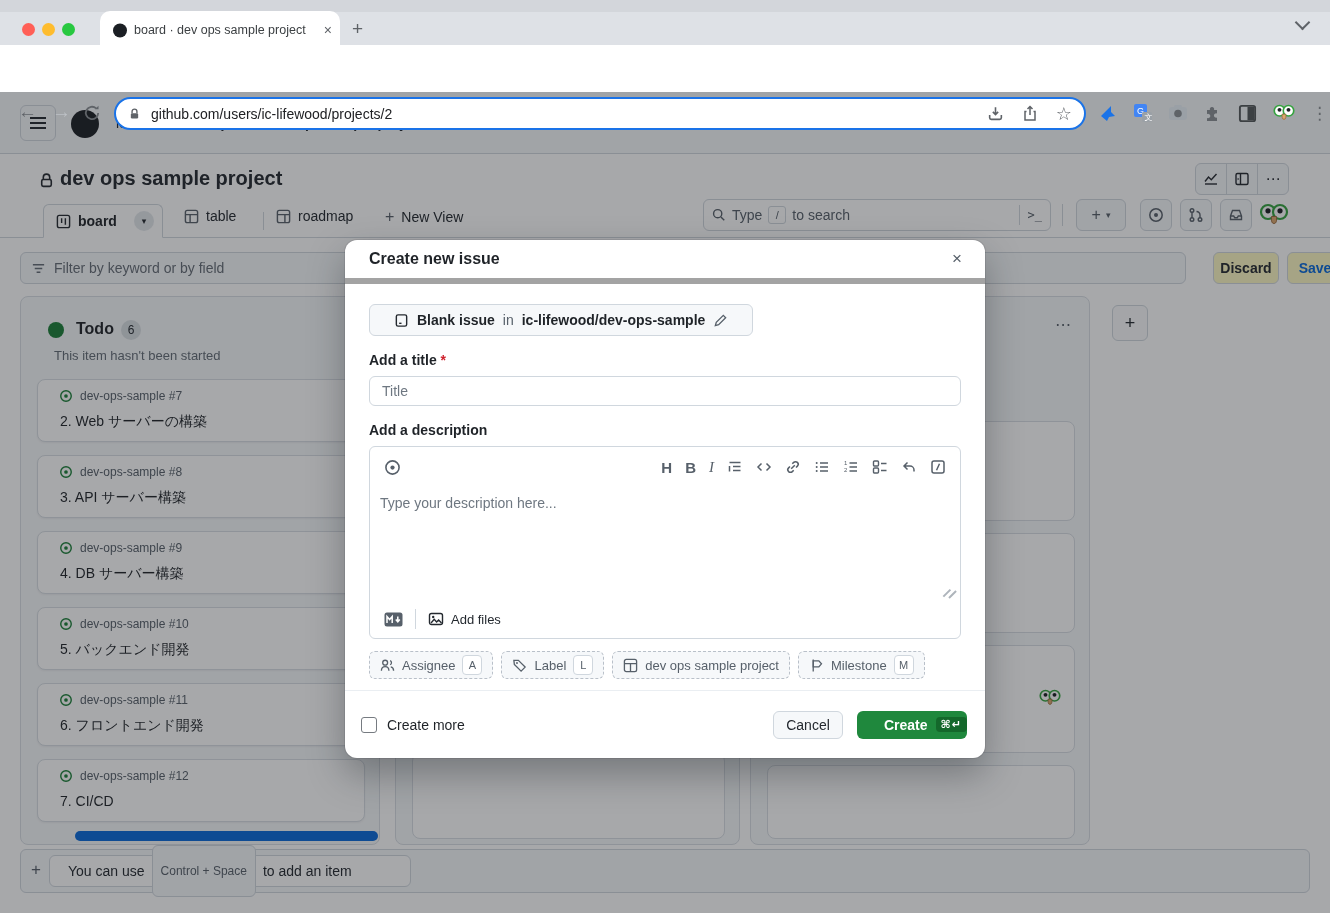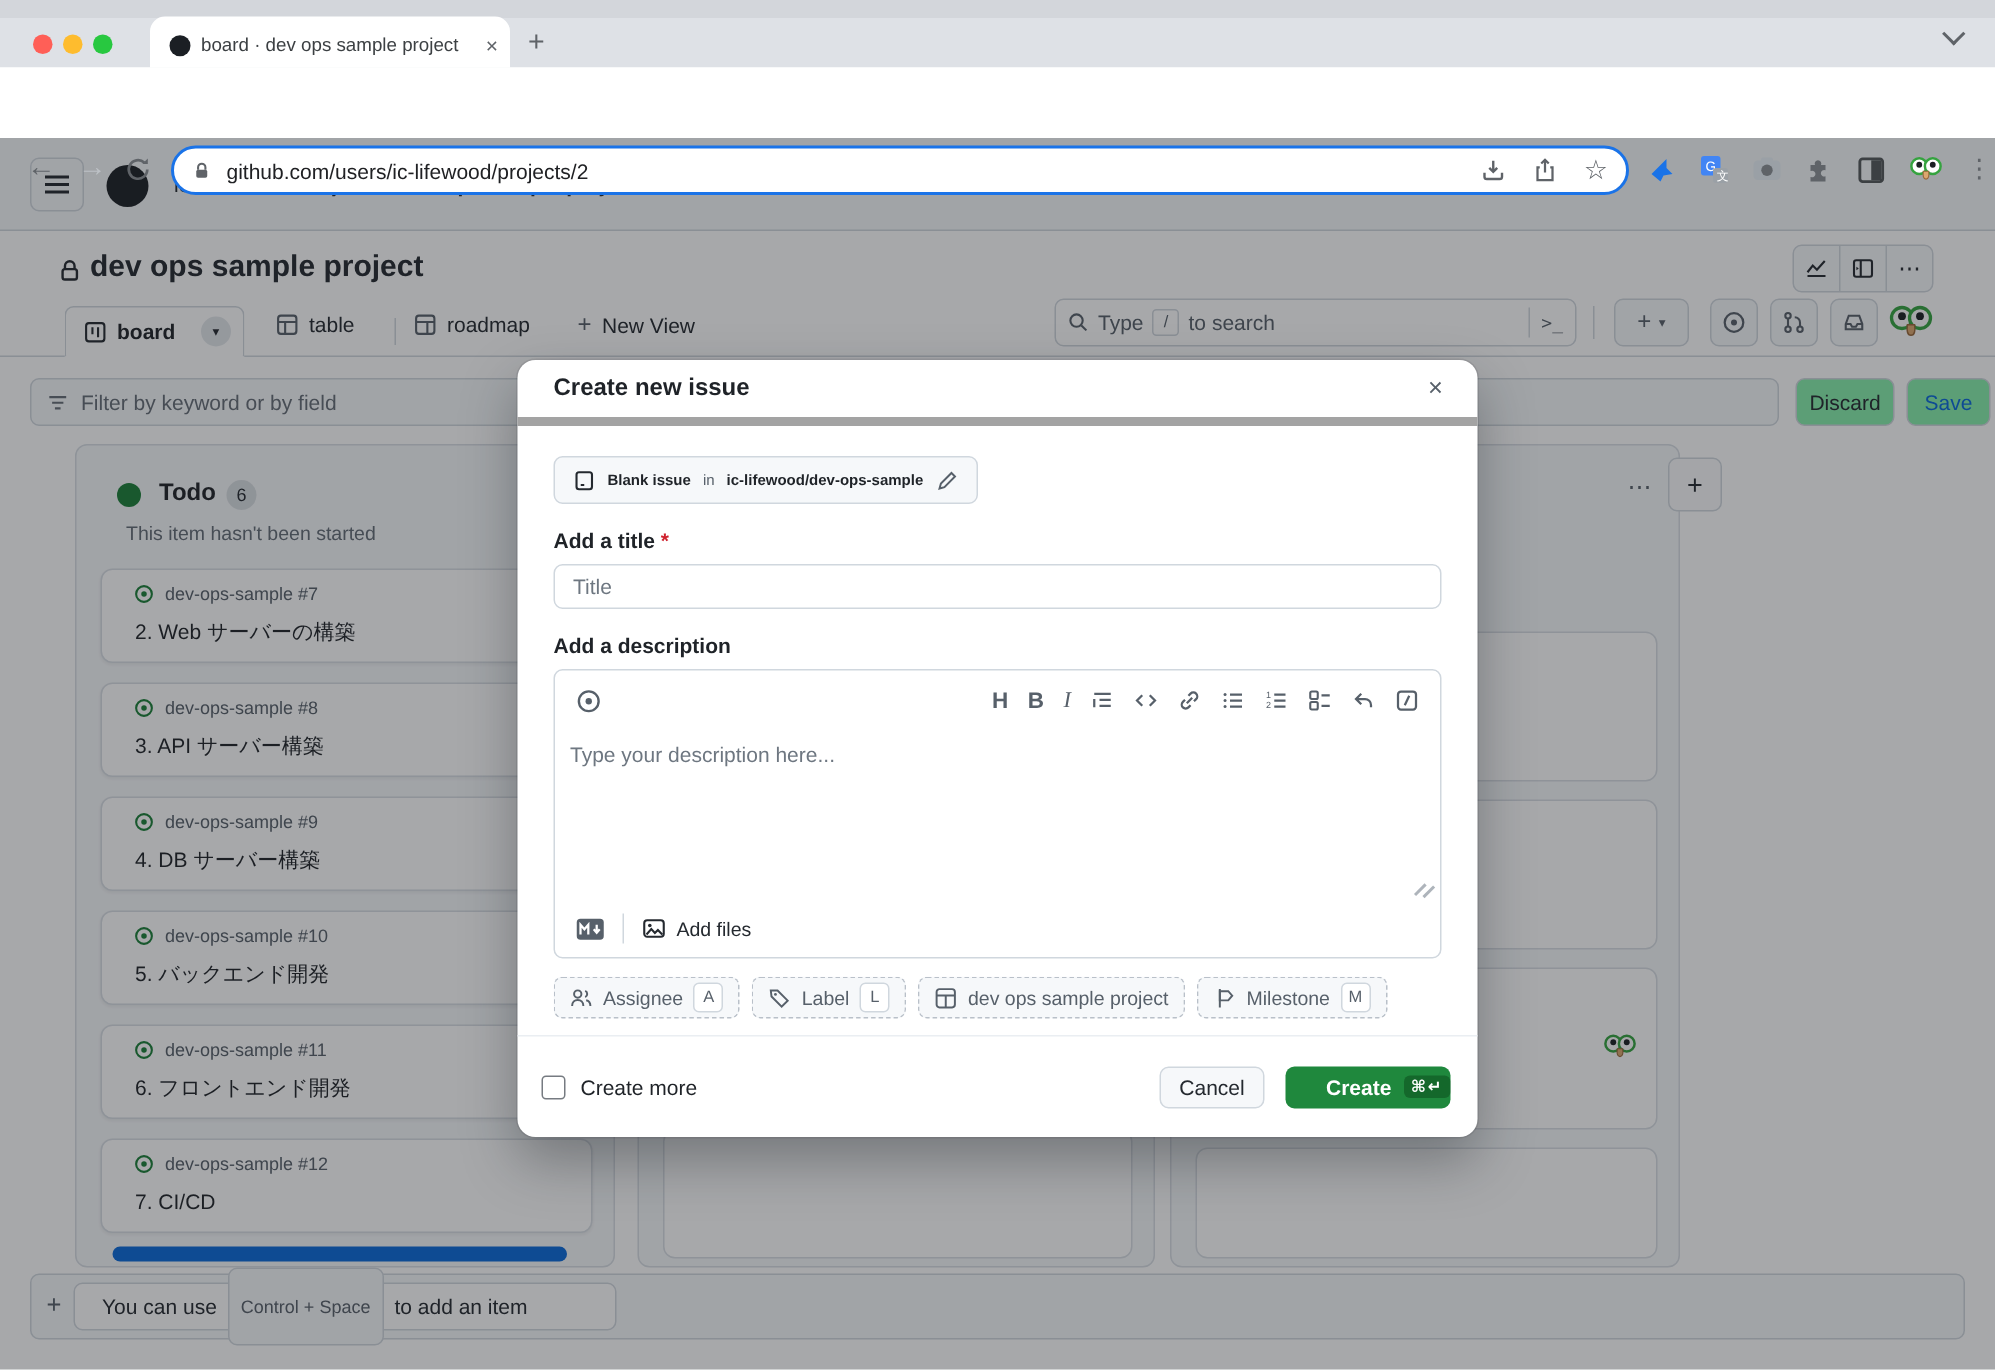--- a/index.html
+++ b/index.html
@@ -35,24 +35,24 @@
     display:flex;align-items:center;padding:0 8px;color:#57606a;font-size:14px;gap:6px;}
   .slashbox{width:16px;height:16px;border:1px solid #d0d7de;border-radius:3px;font-size:11px;display:flex;align-items:center;justify-content:center;color:#57606a;}
   .proj-title{position:absolute;left:60px;top:167px;font-size:20px;font-weight:700;color:#24292f;}
   .viewtabs-line{position:absolute;left:0;top:237px;right:0;height:1px;background:#d0d7de;}
   .vtab-active{position:absolute;left:43px;top:204px;width:120px;height:34px;box-sizing:border-box;border:1px solid #d0d7de;border-bottom:1px solid #fff;
     border-radius:6px 6px 0 0;background:#fff;display:flex;align-items:center;padding:0 8px 0 12px;gap:7px;z-index:2;}
   .vtab{position:absolute;top:208px;display:flex;align-items:center;gap:7px;font-size:14px;color:#24292f;}
   .caret-circle{width:20px;height:20px;border-radius:50%;background:#d0d7de99;display:flex;align-items:center;justify-content:center;font-size:9px;color:#24292f;}
   .filter-input{position:absolute;left:20px;top:252px;width:1166px;height:32px;box-sizing:border-box;border:1px solid #d0d7de;border-radius:6px;
     background:#f6f8fa;display:flex;align-items:center;padding:0 10px;gap:8px;color:#656d76;font-size:14px;}
-  .hbtn{box-sizing:border-box;height:32px;border:1px solid #d0d7de;border-radius:6px;background:#86efac;
-    display:flex;align-items:center;justify-content:center;font-size:14px;font-weight:400;}
-
-  .column{position:absolute;top:296px;height:549px;box-sizing:border-box;background:#f6f8fa;border:1px solid #d8dee4;border-radius:8px;margin-left:30px;}
+  .hbtn{box-sizing:border-box;height:32px;border:1px solid #d0d7de;border-radius:6px;background:#fef9c3;
+    display:flex;align-items:center;justify-content:center;font-size:14px;font-weight:700;margin-left:16px;}
+
+  .column{position:absolute;top:296px;height:549px;box-sizing:border-box;background:#f6f8fa;border:1px solid #d8dee4;border-radius:8px;}
   .card{position:absolute;left:16px;width:328px;height:63px;box-sizing:border-box;background:#fff;border:1px solid #d8dee4;border-radius:8px;box-shadow:0 1px 2px rgba(31,35,40,.06);}
   .card .ref{position:absolute;left:42px;top:9px;font-size:12px;color:#57606a;}
   .card .ttl{position:absolute;left:22px;top:33px;font-size:14px;color:#1f2328;}
   .ghost-card{position:absolute;box-sizing:border-box;background:#fff;border:1px solid #d8dee4;border-radius:8px;}
   .count-badge{display:inline-flex;align-items:center;justify-content:center;min-width:20px;height:20px;padding:0 6px;border-radius:10px;
     background:rgba(175,184,193,.4);font-size:12px;font-weight:500;color:#24292f;box-sizing:border-box;}
   .bluebar{position:absolute;left:75px;top:831px;width:303px;height:10px;border-radius:5px;background:#0969da;}
   .omnibar{position:absolute;left:20px;top:849px;width:1290px;height:44px;box-sizing:border-box;border:1px solid #d0d7de;border-radius:6px;background:#f6f8fa;}
   .omni-input{position:absolute;left:28px;top:5px;width:362px;height:32px;box-sizing:border-box;border:1px solid #d0d7de;border-radius:6px;background:#fff;
     display:flex;align-items:center;padding:0 18px;gap:7px;font-size:14px;color:#24292f;}
@@ -60,21 +60,21 @@
 
   .overlay{position:absolute;left:0;top:92px;right:0;bottom:0;background:rgba(24,27,31,.38);z-index:20;}
 
   
   .modal{position:absolute;left:345px;top:240px;width:640px;height:518px;background:#fff;border-radius:12px;z-index:30;
     box-shadow:0 0 0 1px rgba(27,31,36,.1),0 16px 36px rgba(27,31,36,.35);}
   .m-header{height:44px;border-bottom:6px solid #a3a3a3;display:flex;align-items:center;padding:0 12px 0 24px;box-sizing:border-box;}
   .m-title{flex:1;font-size:16px;font-weight:700;color:#1f2328;}
   .m-close{width:32px;height:32px;display:flex;align-items:center;justify-content:center;font-size:17px;color:#57606a;border-radius:6px;}
   .m-body{position:relative;padding:20px 24px 0;}
-  .repo-pill{display:inline-flex;align-items:center;gap:8px;height:30px;padding:0 12px;border:1px solid #d0d7de;border-radius:6px;background:#f6f8fa;font-size:10px;}
+  .repo-pill{display:inline-flex;align-items:center;gap:8px;height:30px;padding:0 24px;border:1px solid #d0d7de;border-radius:6px;background:#f6f8fa;font-size:14px;}
   .lbl{font-size:14px;font-weight:700;color:#1f2328;margin:16px 0 8px;}
   .req{color:#cf222e;}
   .txt-input{width:100%;height:30px;box-sizing:border-box;border:1px solid #d0d7de;border-radius:6px;padding:0 12px;font-size:14px;
     font-family:"Liberation Sans","DejaVu Sans",sans-serif;color:#1f2328;outline:none;background:#fff;}
   .txt-input::placeholder{color:#6e7781;}
   .editor{position:relative;border:1px solid #d0d7de;border-radius:6px;height:193px;box-sizing:border-box;}
   .ed-toolbar{display:flex;align-items:center;height:40px;padding:0 14px;}
   .ed-icons{margin-left:auto;display:flex;align-items:center;gap:13px;color:#57606a;}
   .ed-icons .tI{font-size:15px;color:#57606a;}
   .ed-placeholder{padding:8px 10px;font-size:14px;color:#6e7781;}

